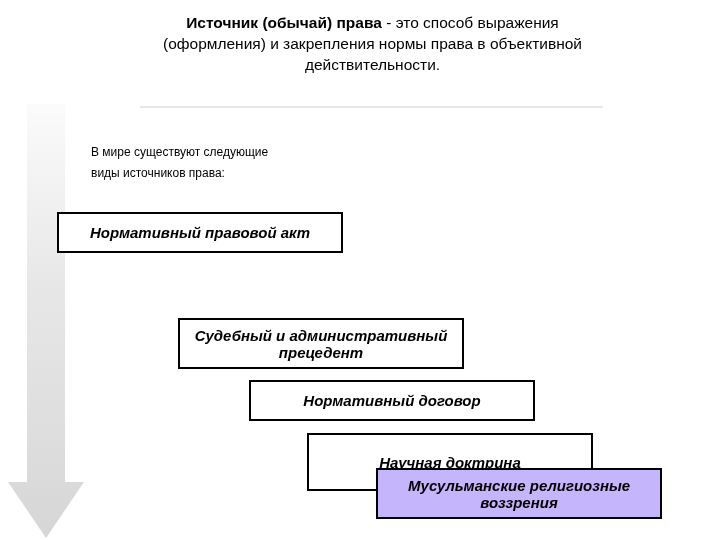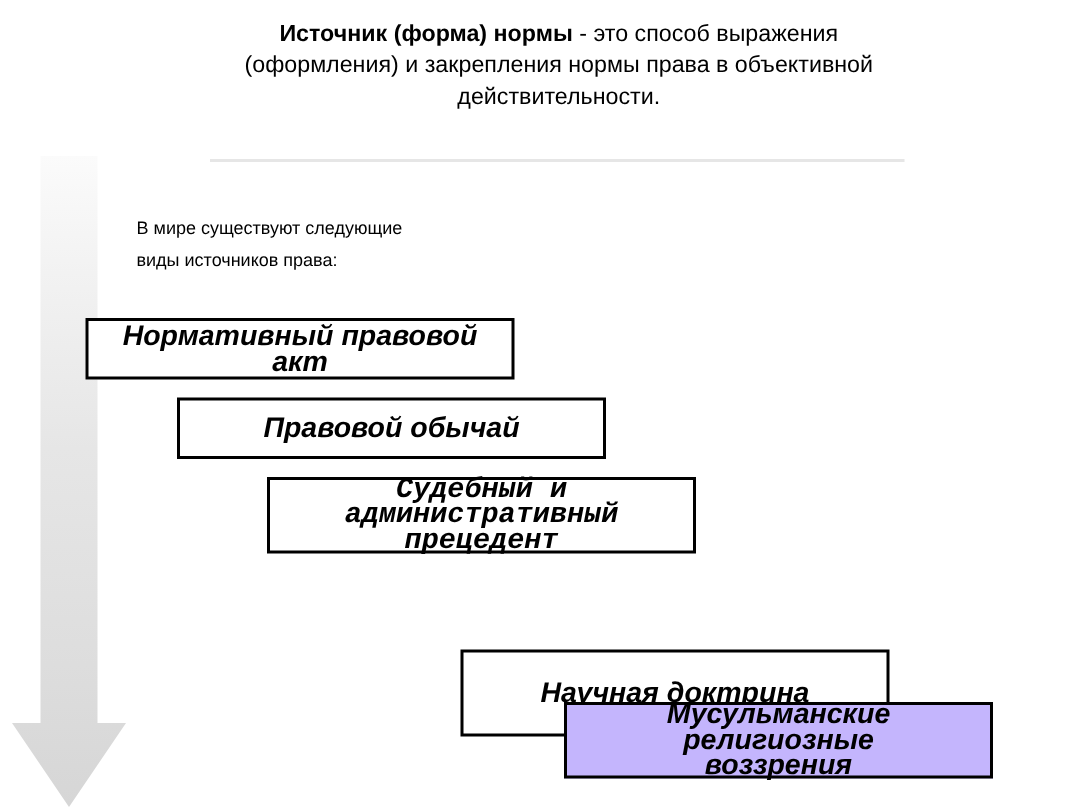--- a/index.html
+++ b/index.html
@@ -86,38 +86,38 @@
     position: absolute;
     box-sizing: border-box;
     border: 2px solid #6d28d9;
     background: #ffffff;
     display: flex;
     align-items: center;
     justify-content: center;
     text-align: center;
     font-weight: bold;
     font-style: italic;
-    font-size: 19px;
+    font-size: 15px;
     line-height: 17px;
     color: #000000;
     padding: 2px 6px;
   }
   .step-label {
     display: block;
     width: 100%;
     white-space: pre-line;
   }
 </style>
 </head>
 <body>
 
 <div id="slide" style="background: rgb(255, 255, 255);">
 
   <div id="title-block">
-    <span id="title-strong">Источник (форма) нормы</span><span id="title-rest"> - это способ выражения (оформления) и закрепления нормы права в объективной действительности.</span>
+    <span id="title-strong">Источник (обычай) права</span><span id="title-rest"> - это способ выражения (оформления) и закрепления нормы права в объективной действительности.</span>
   </div>
 
   <div id="divider" style="background: rgb(230, 230, 230);"></div>
 
   <div id="subtitle">В мире существуют следующие
 виды источников права:</div>
 
   <div id="arrow-wrap">
     <svg id="arrow-svg" viewBox="0 0 78 436" preserveAspectRatio="none">
       <defs>
@@ -129,26 +129,26 @@
           <stop offset="100%" stop-color="#d6d6d6"></stop>
         </linearGradient>
       </defs>
       <polygon points="10,0 48,0 48,378 67,378 29,434 -9,378 10,378" transform="translate(9,0)" fill="url(#arrowGrad)"></polygon>
     </svg>
   </div>
 
   <div class="step-box" style="left: 57px; top: 212px; width: 286px; height: 41px; border-color: rgb(0, 0, 0); background: rgb(255, 255, 255);">
     <span class="step-label">Нормативный правовой акт</span>
   </div>
-  <div class="step-box" style="left: 118px; top: 265px; width: 286px; height: 41px; border-color: rgb(0, 0, 0); background: rgb(255, 255, 255);">
-    <span class="step-label">Правовой обычай</span>
-  </div>
-  <div class="step-box" style="left: 178px; top: 318px; width: 286px; height: 51px; border-color: rgb(0, 0, 0); background: rgb(255, 255, 255); font-family: Liberation Mono, monospace;">
+  <div class="step-box" style="left: 178px; top: 318px; width: 286px; height: 51px; border-color: rgb(0, 0, 0); background: rgb(255, 255, 255);">
     <span class="step-label">Судебный и административный
 прецедент</span>
+  </div>
+  <div class="step-box" style="left: 249px; top: 380px; width: 286px; height: 41px; border-color: rgb(0, 0, 0); background: rgb(255, 255, 255);">
+    <span class="step-label">Нормативный договор</span>
   </div>
   <div class="step-box" style="left: 307px; top: 433px; width: 286px; height: 58px; border-color: rgb(0, 0, 0); background: rgb(255, 255, 255);">
     <span class="step-label">Научная доктрина</span>
   </div>
   <div class="step-box" style="left: 376px; top: 468px; width: 286px; height: 51px; border-color: rgb(0, 0, 0); background: #c4b5fd;">
     <span class="step-label">Мусульманские религиозные
 воззрения</span>
   </div>
 
 </div>

